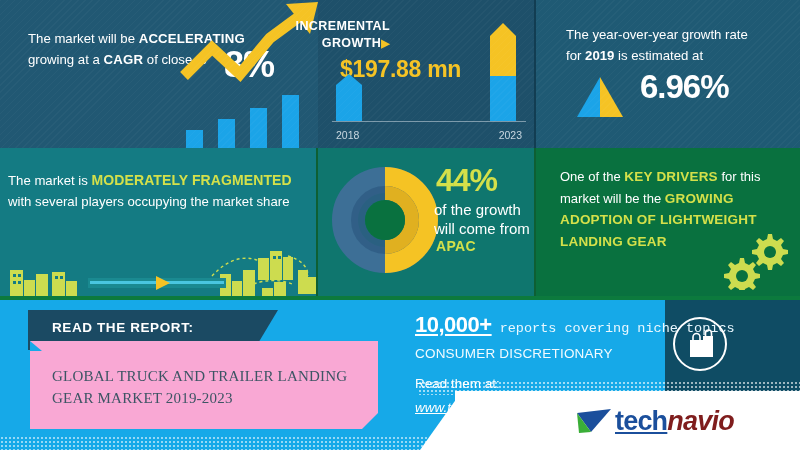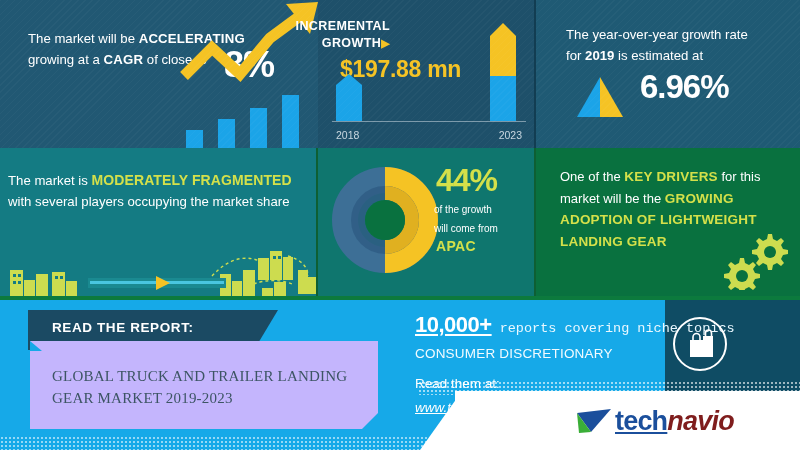--- a/index.html
+++ b/index.html
@@ -69,21 +69,21 @@
   .m3 { position:absolute; left:536px; top:0; width:264px; height:148px; background:#09713f;padding-left:48px; }
   .mdiv { position:absolute; top:0; width:3px; height:148px; background:#0e5f33; }
 
   .t4-text { position:absolute; left:8px; top:22px; width:300px; color:#fff; font-size:13.2px; line-height:21px; }
   .t4-text b { color:#d4e04a; font-weight:bold; font-size:14px; letter-spacing:.1px; }
 
   .city { position:absolute; bottom:2px; left:0; width:318px; height:62px; }
 
   .donut { position:absolute; left:13px; top:18px; width:108px; height:108px; }
   .m2-44 { position:absolute; left:118px; top:14px; color:#d4e04a; font-size:32px; font-weight:bold; letter-spacing:-1px; }
-  .m2-sub { position:absolute; left:116px; top:52px; width:104px; color:#fff; font-size:10px; line-height:19px; }
+  .m2-sub { position:absolute; left:116px; top:52px; width:104px; color:#fff; font-size:15px; line-height:19px; }
   .m2-apac { position:absolute; left:118px; top:90px; color:#d4e04a; font-size:14px; font-weight:bold; letter-spacing:.3px; }
 
   .t5-text { position:absolute; left:24px; top:18px; width:226px; color:#fff; font-size:13px; line-height:21.5px; }
   .t5-text b { color:#d4e04a; font-weight:bold; font-size:13.5px; letter-spacing:.2px; }
   .gears { position:absolute; right:8px; bottom:6px; width:70px; height:64px; }
 
   
   .row-bot { position:absolute; left:0; top:296px; width:665px; height:154px; background:#16a9e8; }
   .row-bot:before {
     content:""; position:absolute; left:0; top:0; width:800px; height:4px; background:#0c7a3d;
@@ -92,21 +92,21 @@
     position:absolute; left:0; bottom:0; width:800px; height:14px;
     background-image:radial-gradient(circle, rgba(255,255,255,.55) .8px, transparent .9px);
     background-size:4px 4px;
   }
   .ribbon { position:absolute; left:28px; top:14px; width:250px; height:40px; }
   .ribbon-label {
     position:absolute; left:52px; top:24px; color:#fff;
     font-size:13.5px; font-weight:bold; letter-spacing:.6px;
   }
   .card {
-    position:absolute; left:30px; top:45px; width:348px; height:88px; background:#c4b5fd;
+    position:absolute; left:30px; top:45px; width:348px; height:88px; background:#f9a8d4;
   }
   .card:after{
     content:""; position:absolute; right:0; bottom:0;
     border-style:solid; border-width:0 0 16px 16px;
     border-color:transparent transparent #16a9e8 transparent;
   }
   .card-corner{
     position:absolute; left:0; top:0; width:0;height:0;
     border-style:solid; border-width:10px 0 0 12px;
     border-color:transparent transparent transparent #16a9e8;

